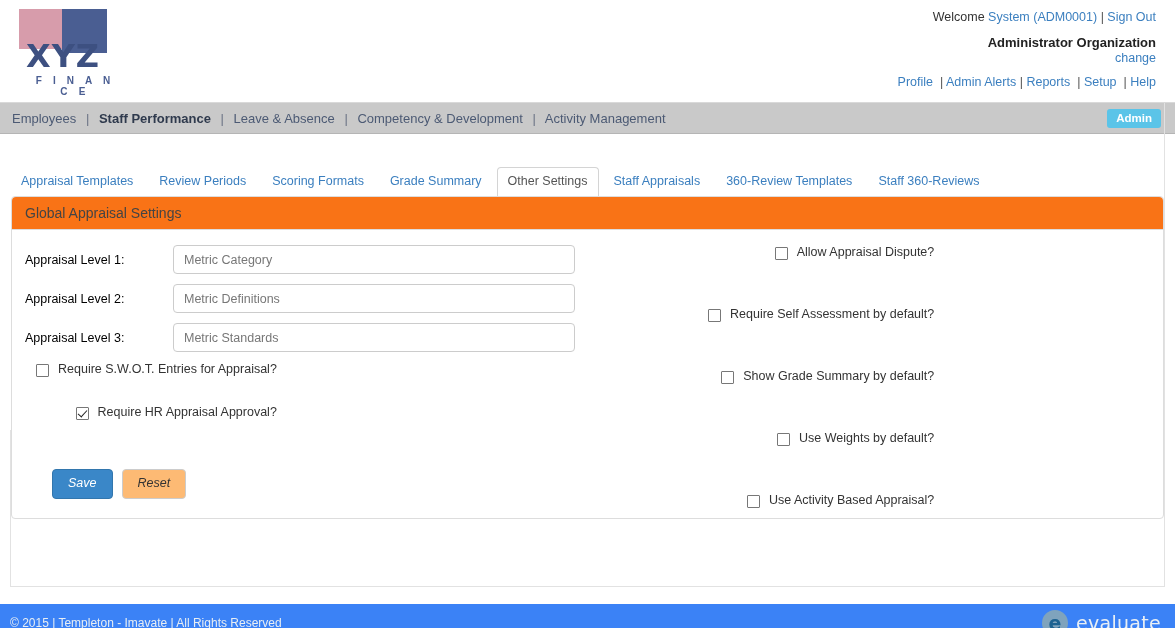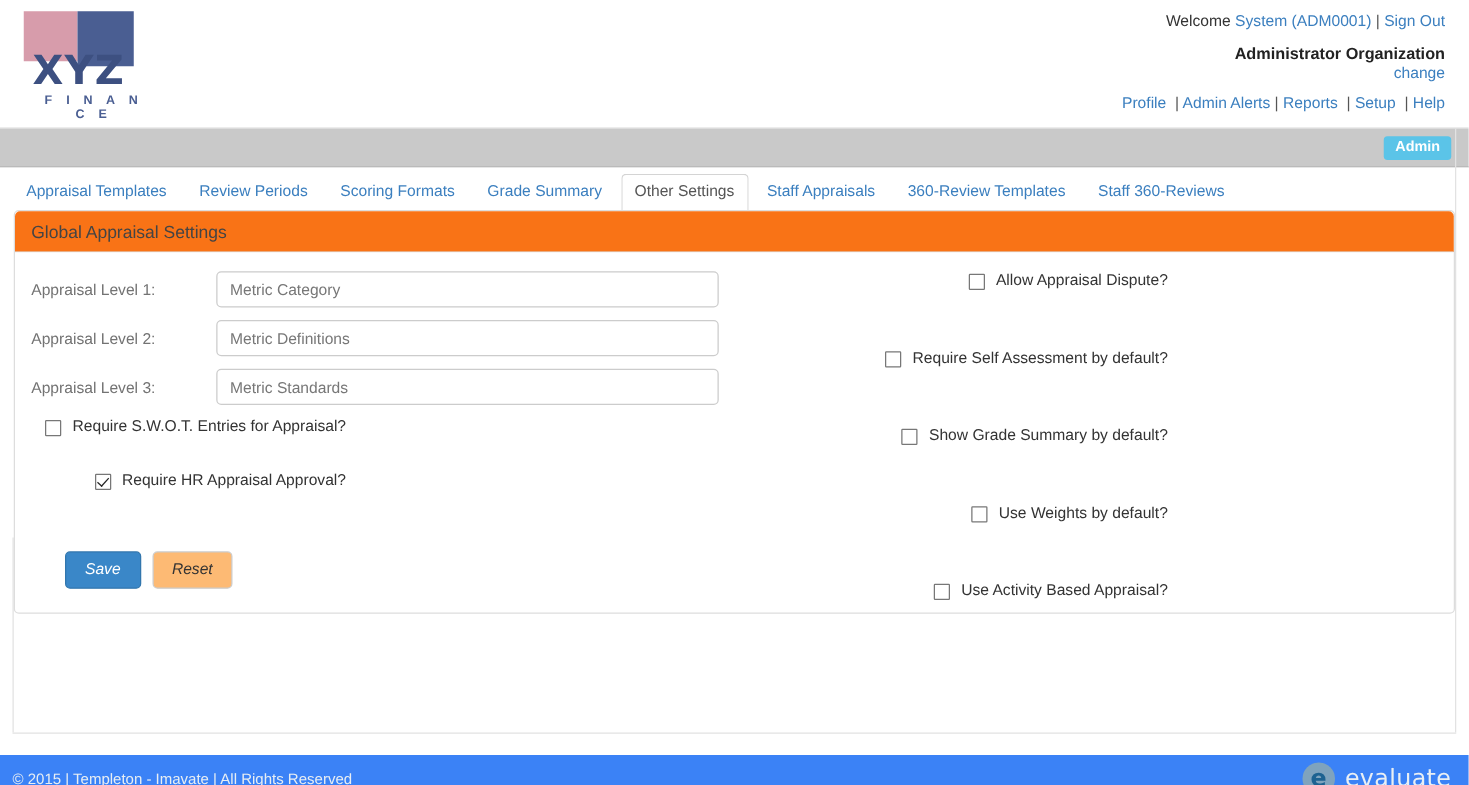--- a/index.html
+++ b/index.html
@@ -100,20 +100,21 @@
     border-radius: 3px;
     line-height: 14px;
   }
 
   
   .tabs-row {
     position: relative;
     height: 34px;
     background: #ffffff;
     padding-left: 10px;
+    margin-top: 28px;
   }
   .tabs {
     display: flex;
     align-items: flex-end;
     height: 34px;
   }
   .tab {
     font-size: 12.5px;
     color: #3b7fbf;
     padding: 6px 10px 7px 10px;
@@ -163,21 +164,21 @@
   
   .form-rows { position: absolute; left: 13px; top: 10px; }
   .form-row {
     display: flex;
     align-items: center;
     height: 39px;
   }
   .form-label {
     width: 148px;
     font-size: 12.5px;
-    color: #737373;
+    color: #000000;
   }
   .form-input {
     width: 402px;
     height: 29px;
     border: 1px solid #cccccc;
     border-radius: 4px;
     padding: 0 10px;
     font-size: 12.5px;
     color: #777777;
     font-family: "Liberation Sans", sans-serif;
@@ -348,20 +349,31 @@
         <a class="lnk" href="#">Reports</a>
         <span class="sep">&nbsp;|</span>
         <a class="lnk" href="#">Setup</a>
         <span class="sep">&nbsp;|</span>
         <a class="lnk" href="#">Help</a>
       </div>
     </div>
   </div>
 
   <div class="mainnav">
+    <div class="mainnav-inner">
+      <a class="nav-item" href="#">Employees</a>
+      <span class="nav-sep">|</span>
+      <a class="nav-item active" href="#">Staff Performance</a>
+      <span class="nav-sep">|</span>
+      <a class="nav-item" href="#">Leave &amp; Absence</a>
+      <span class="nav-sep">|</span>
+      <a class="nav-item" href="#">Competency &amp; Development</a>
+      <span class="nav-sep">|</span>
+      <a class="nav-item" href="#">Activity Management</a>
+    </div>
     <div class="admin-badge">Admin</div>
   </div>
 
   <div class="tabs-row">
     <div class="tabs">
       <a class="tab" href="#">Appraisal Templates</a>
       <a class="tab" href="#">Review Periods</a>
       <a class="tab" href="#">Scoring Formats</a>
       <a class="tab" href="#">Grade Summary</a>
       <a class="tab active" href="#">Other Settings</a>

